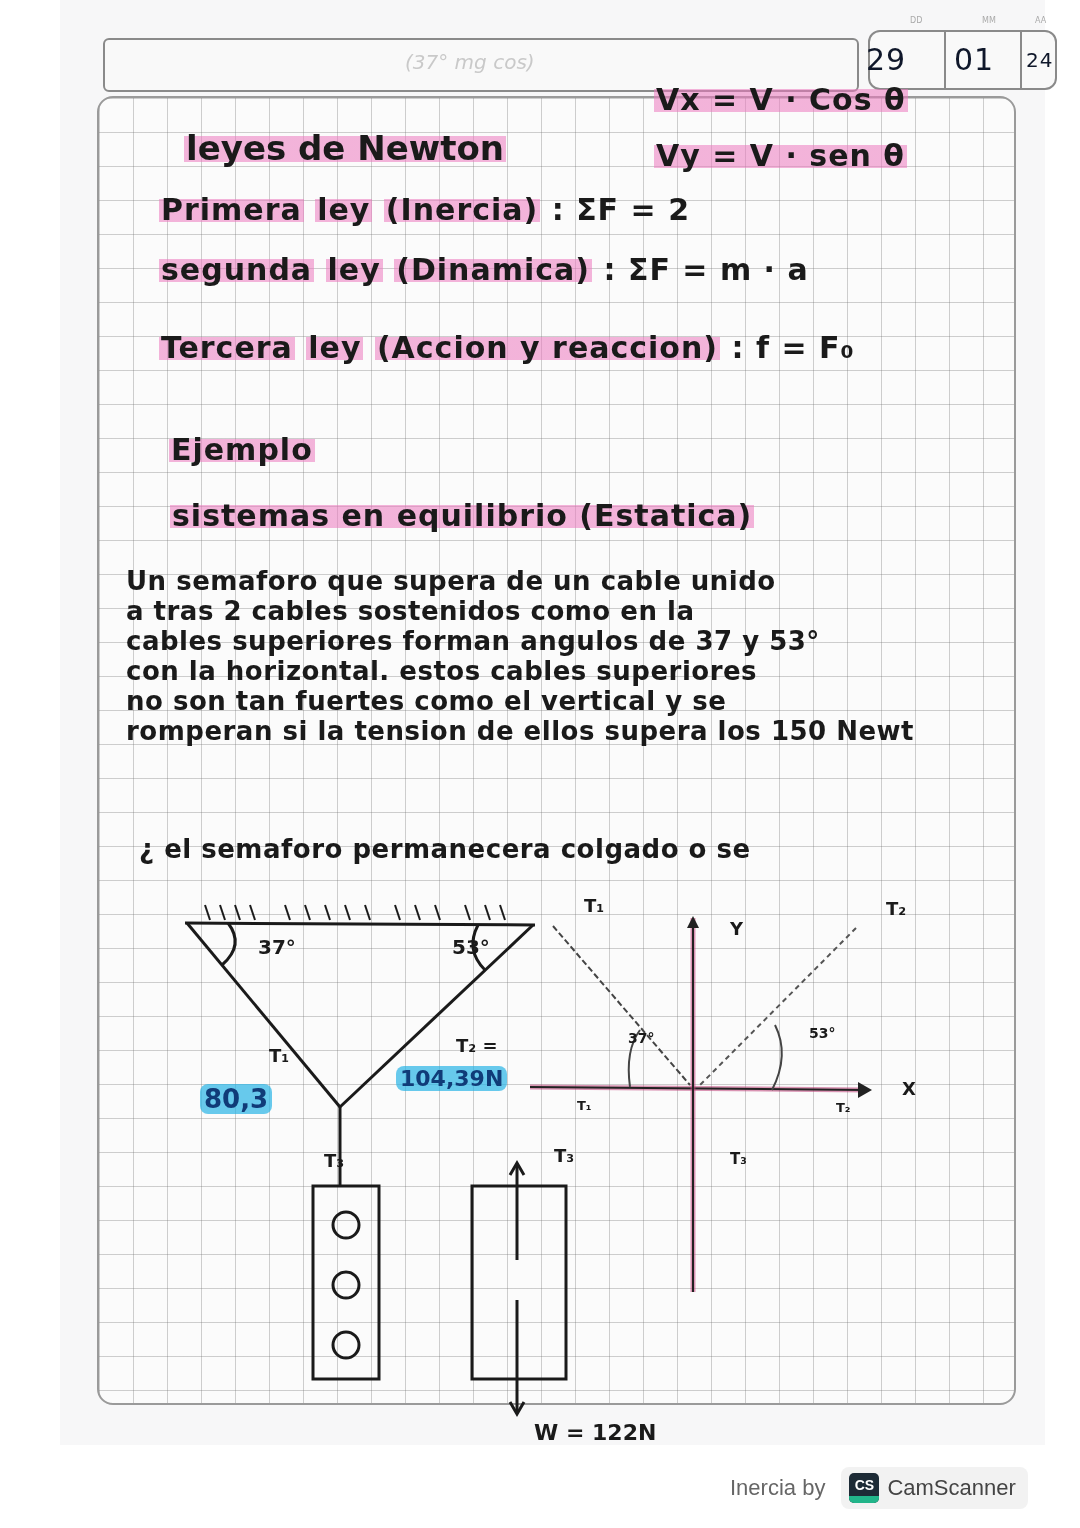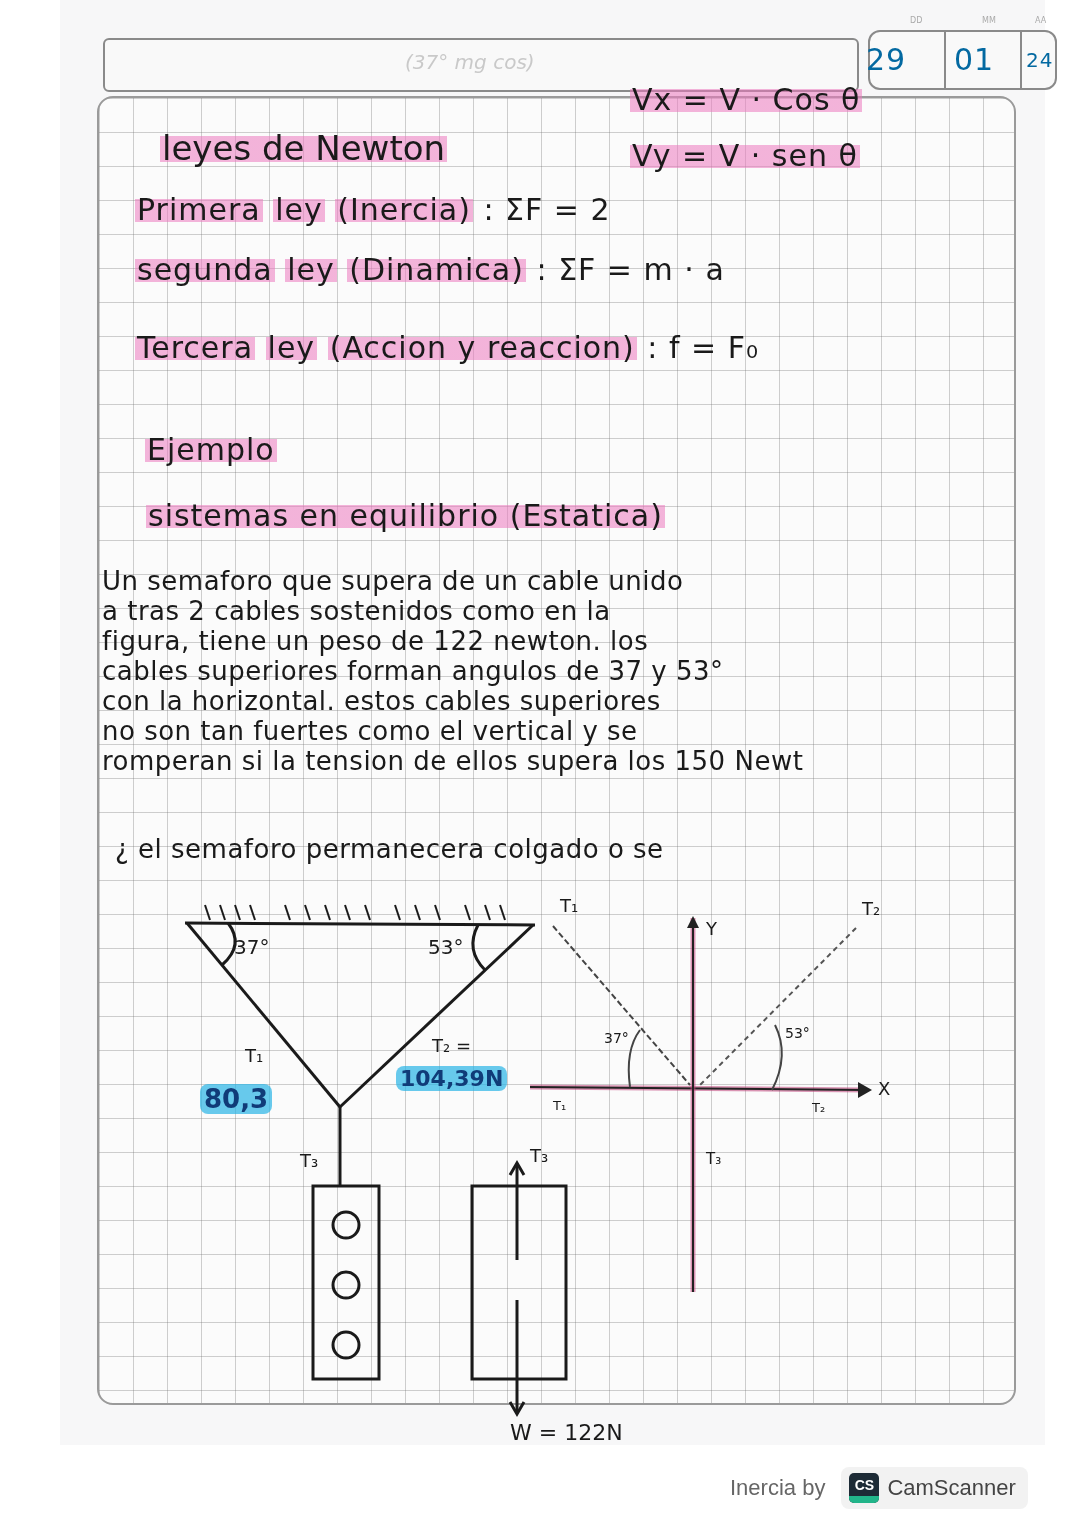--- a/index.html
+++ b/index.html
@@ -20,36 +20,36 @@
       position: absolute; left: 300px; top: 10px; color: #c9c9c9; font-size: 20px;
       font-style: italic;
     }
     .date-box {
       position: absolute; left: 868px; top: 30px; width: 185px; height: 56px;
       border: 2px solid #8a8a8a; border-radius: 12px; background: #f9f9f9; text-decoration: underline;
     }
     .date-sep { position: absolute; top: 0; width: 2px; height: 56px; background: #8a8a8a; }
     .date-label { position: absolute; top: -16px; font-size: 8px; color: #aaa; }
     .date-val {
-      position: absolute; top: 10px; font-size: 30px; color: #0369a1;
+      position: absolute; top: 10px; font-size: 30px; color: #0f172a;
       font-family: "DejaVu Sans", sans-serif; letter-spacing: 1px;
     }
     .grid {
       position: absolute; left: 97px; top: 96px; width: 915px; height: 1305px;
       border: 2px solid #9a9a9a; border-radius: 16px;
       background-color: #fbfbfb;
       background-image:
         linear-gradient(to right, rgba(120,120,120,0.35) 1px, transparent 1px),
         linear-gradient(to bottom, rgba(120,120,120,0.35) 1px, transparent 1px);
       background-size: 34px 34px;
       overflow: hidden;
     }
     .hw {
       position: absolute; color: #1a1a1a; white-space: nowrap;
-      font-family: "DejaVu Sans", sans-serif; font-weight: normal;
+      font-family: "DejaVu Sans", sans-serif; font-weight: bold; margin-left: 24px;
     }
     .hl {
       background: linear-gradient(to bottom, transparent 20%, rgba(236,120,190,0.55) 20%, rgba(236,120,190,0.55) 85%, transparent 85%);
       padding: 0 2px;
     }
     .title { font-size: 34px; }
     .law { font-size: 30px; letter-spacing: 1px; }
     .prob { font-size: 26px; letter-spacing: 0.5px; }
     .small { font-size: 18px; }
     .blue-hl {
@@ -122,21 +122,20 @@
   <span> : </span>
   <span>f = F₀</span>
 </div>
 
 <span class="hw law" style="left:145px; top:432px;"><span class="hl">Ejemplo</span></span>
 <span class="hw law" style="left:130px; top:498px;padding-left:16px;"><span class="hl">sistemas en equilibrio (Estatica)</span></span>
 
 <div class="hw prob" style="left:102px; top:566px; line-height:30px;">
   <div>Un semaforo que supera de un cable unido</div>
   <div>a tras 2 cables sostenidos como en la</div>
-  <div>figura, tiene un peso de 122 newton. los</div>
   <div>cables superiores forman angulos de 37 y 53°</div>
   <div>con la horizontal. estos cables superiores</div>
   <div>no son tan fuertes como el vertical y se</div>
   <div>romperan si la tension de ellos supera los 150 Newt</div>
 </div>
 
 <div class="hw prob" style="left:115px; top:832px; line-height:34px;">
   <div>¿ el semaforo permanecera colgado o se</div>
 </div>
 

